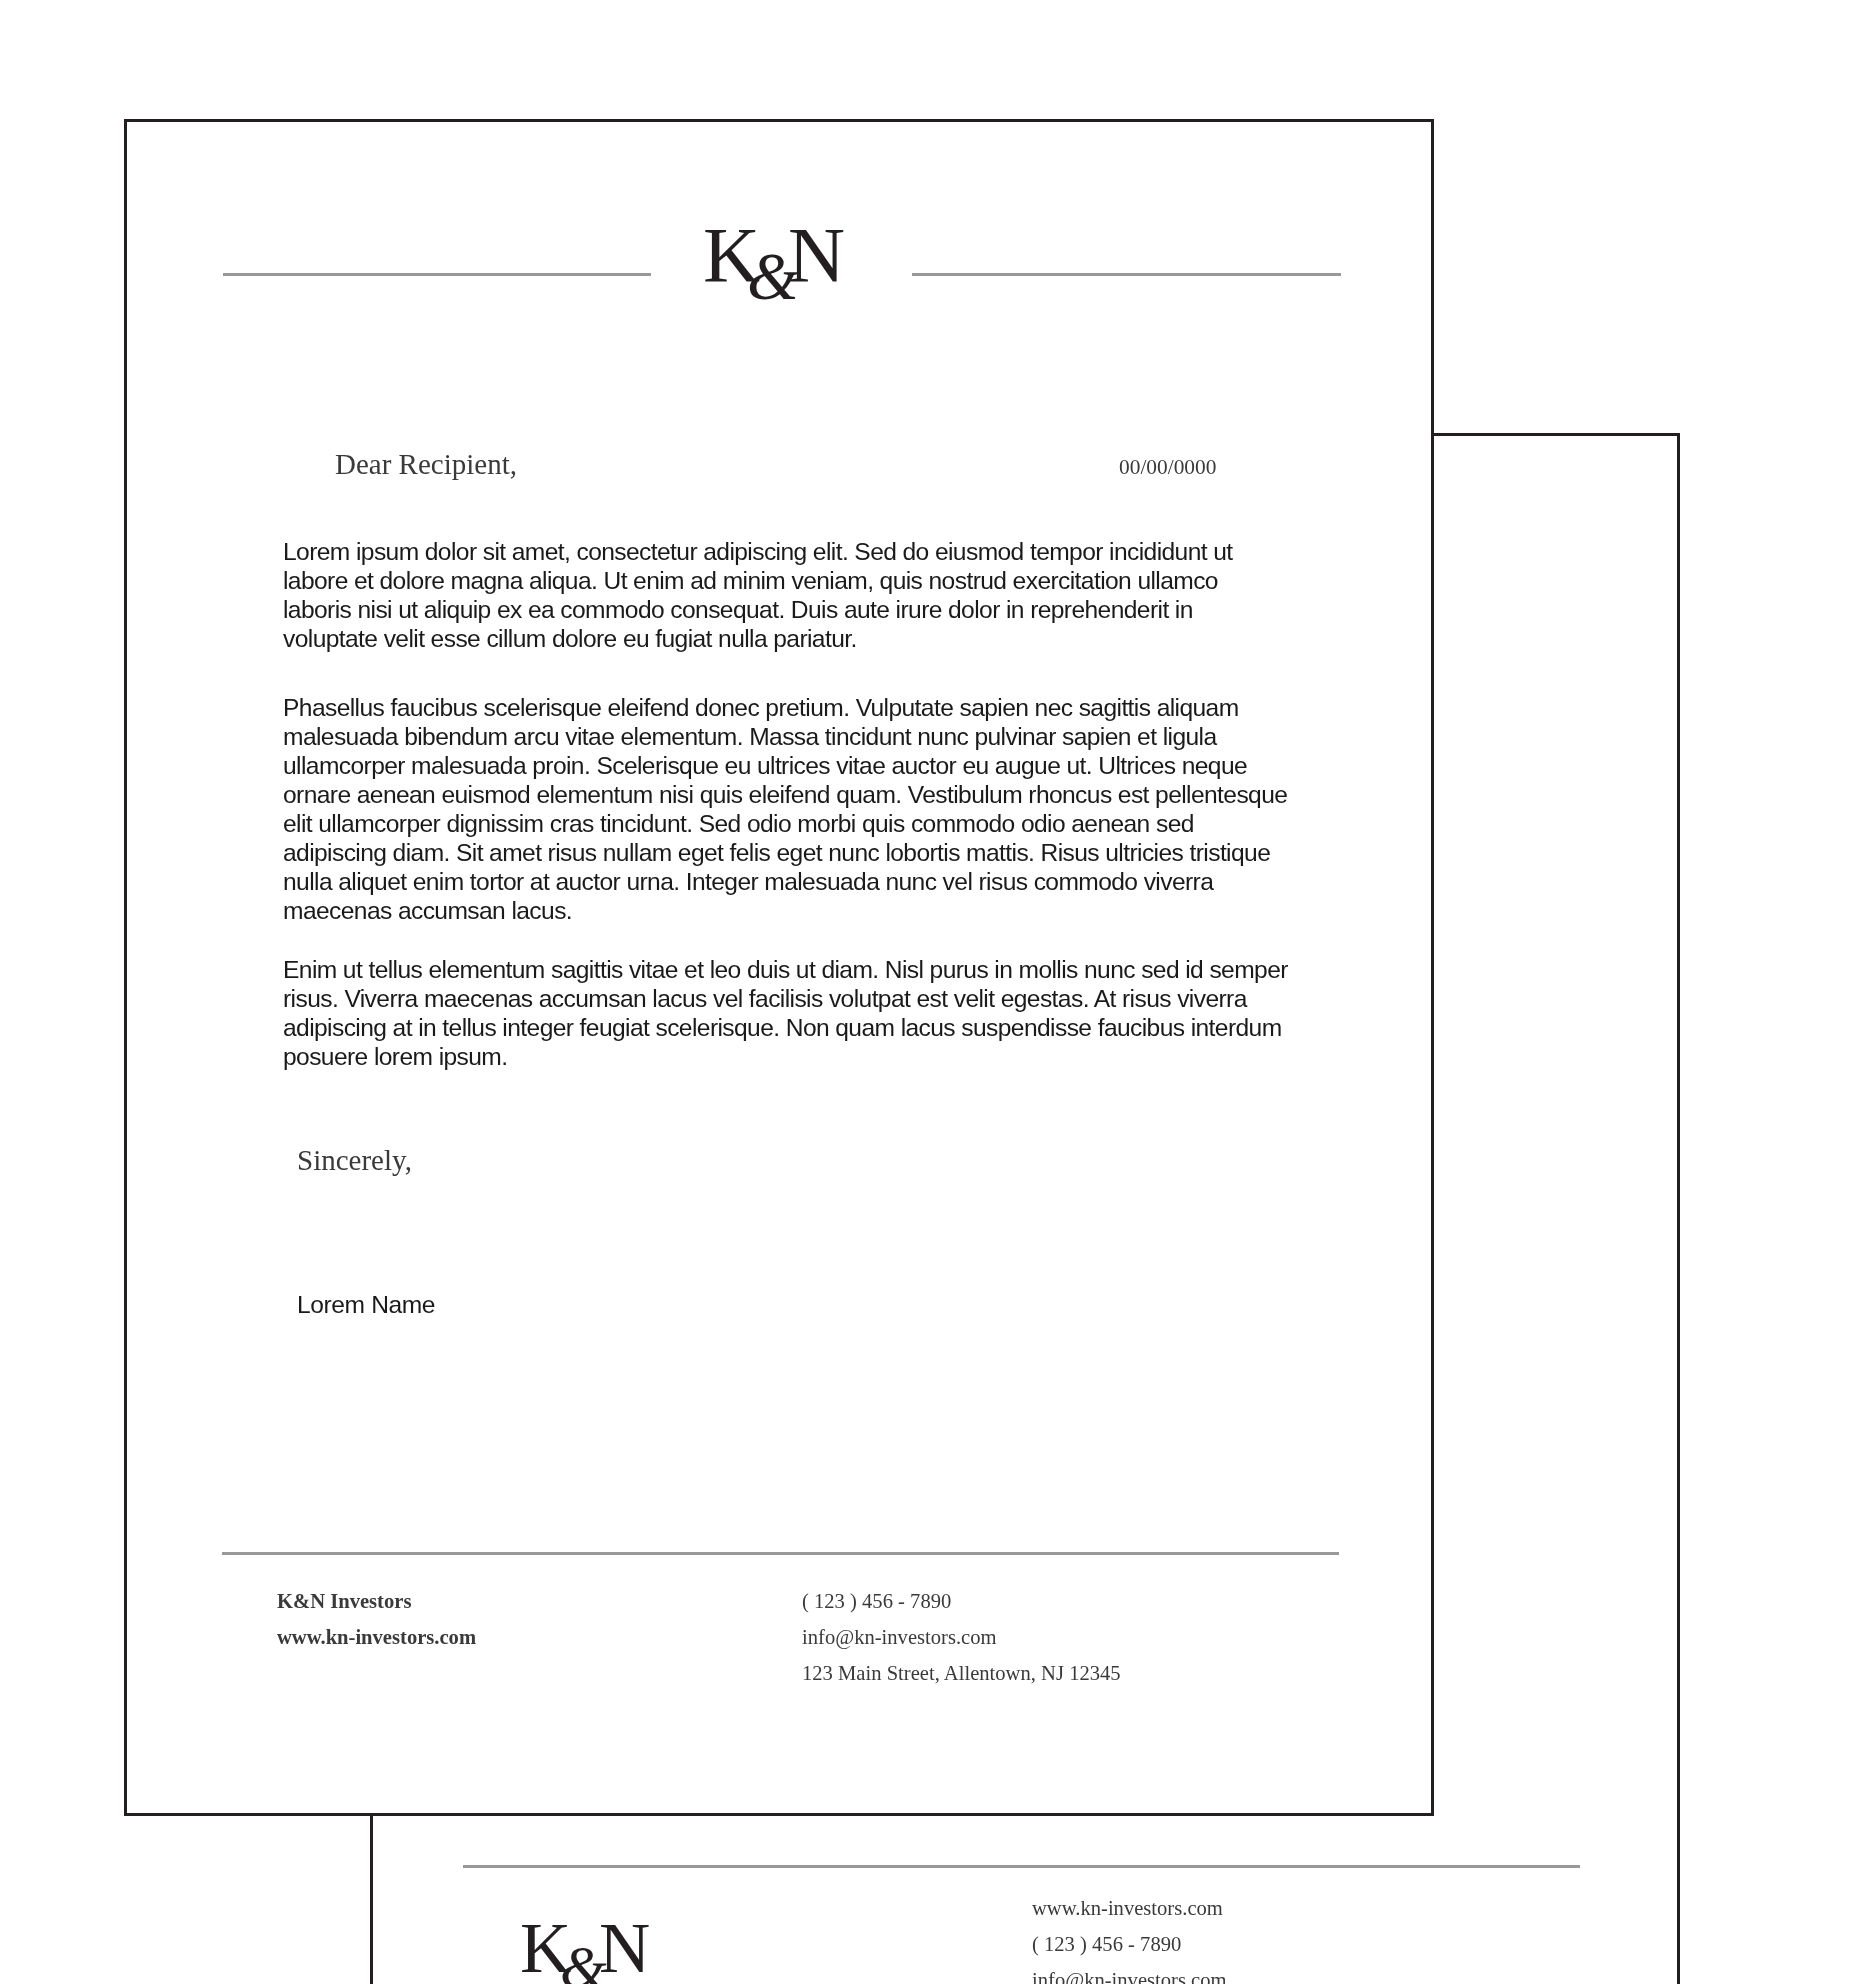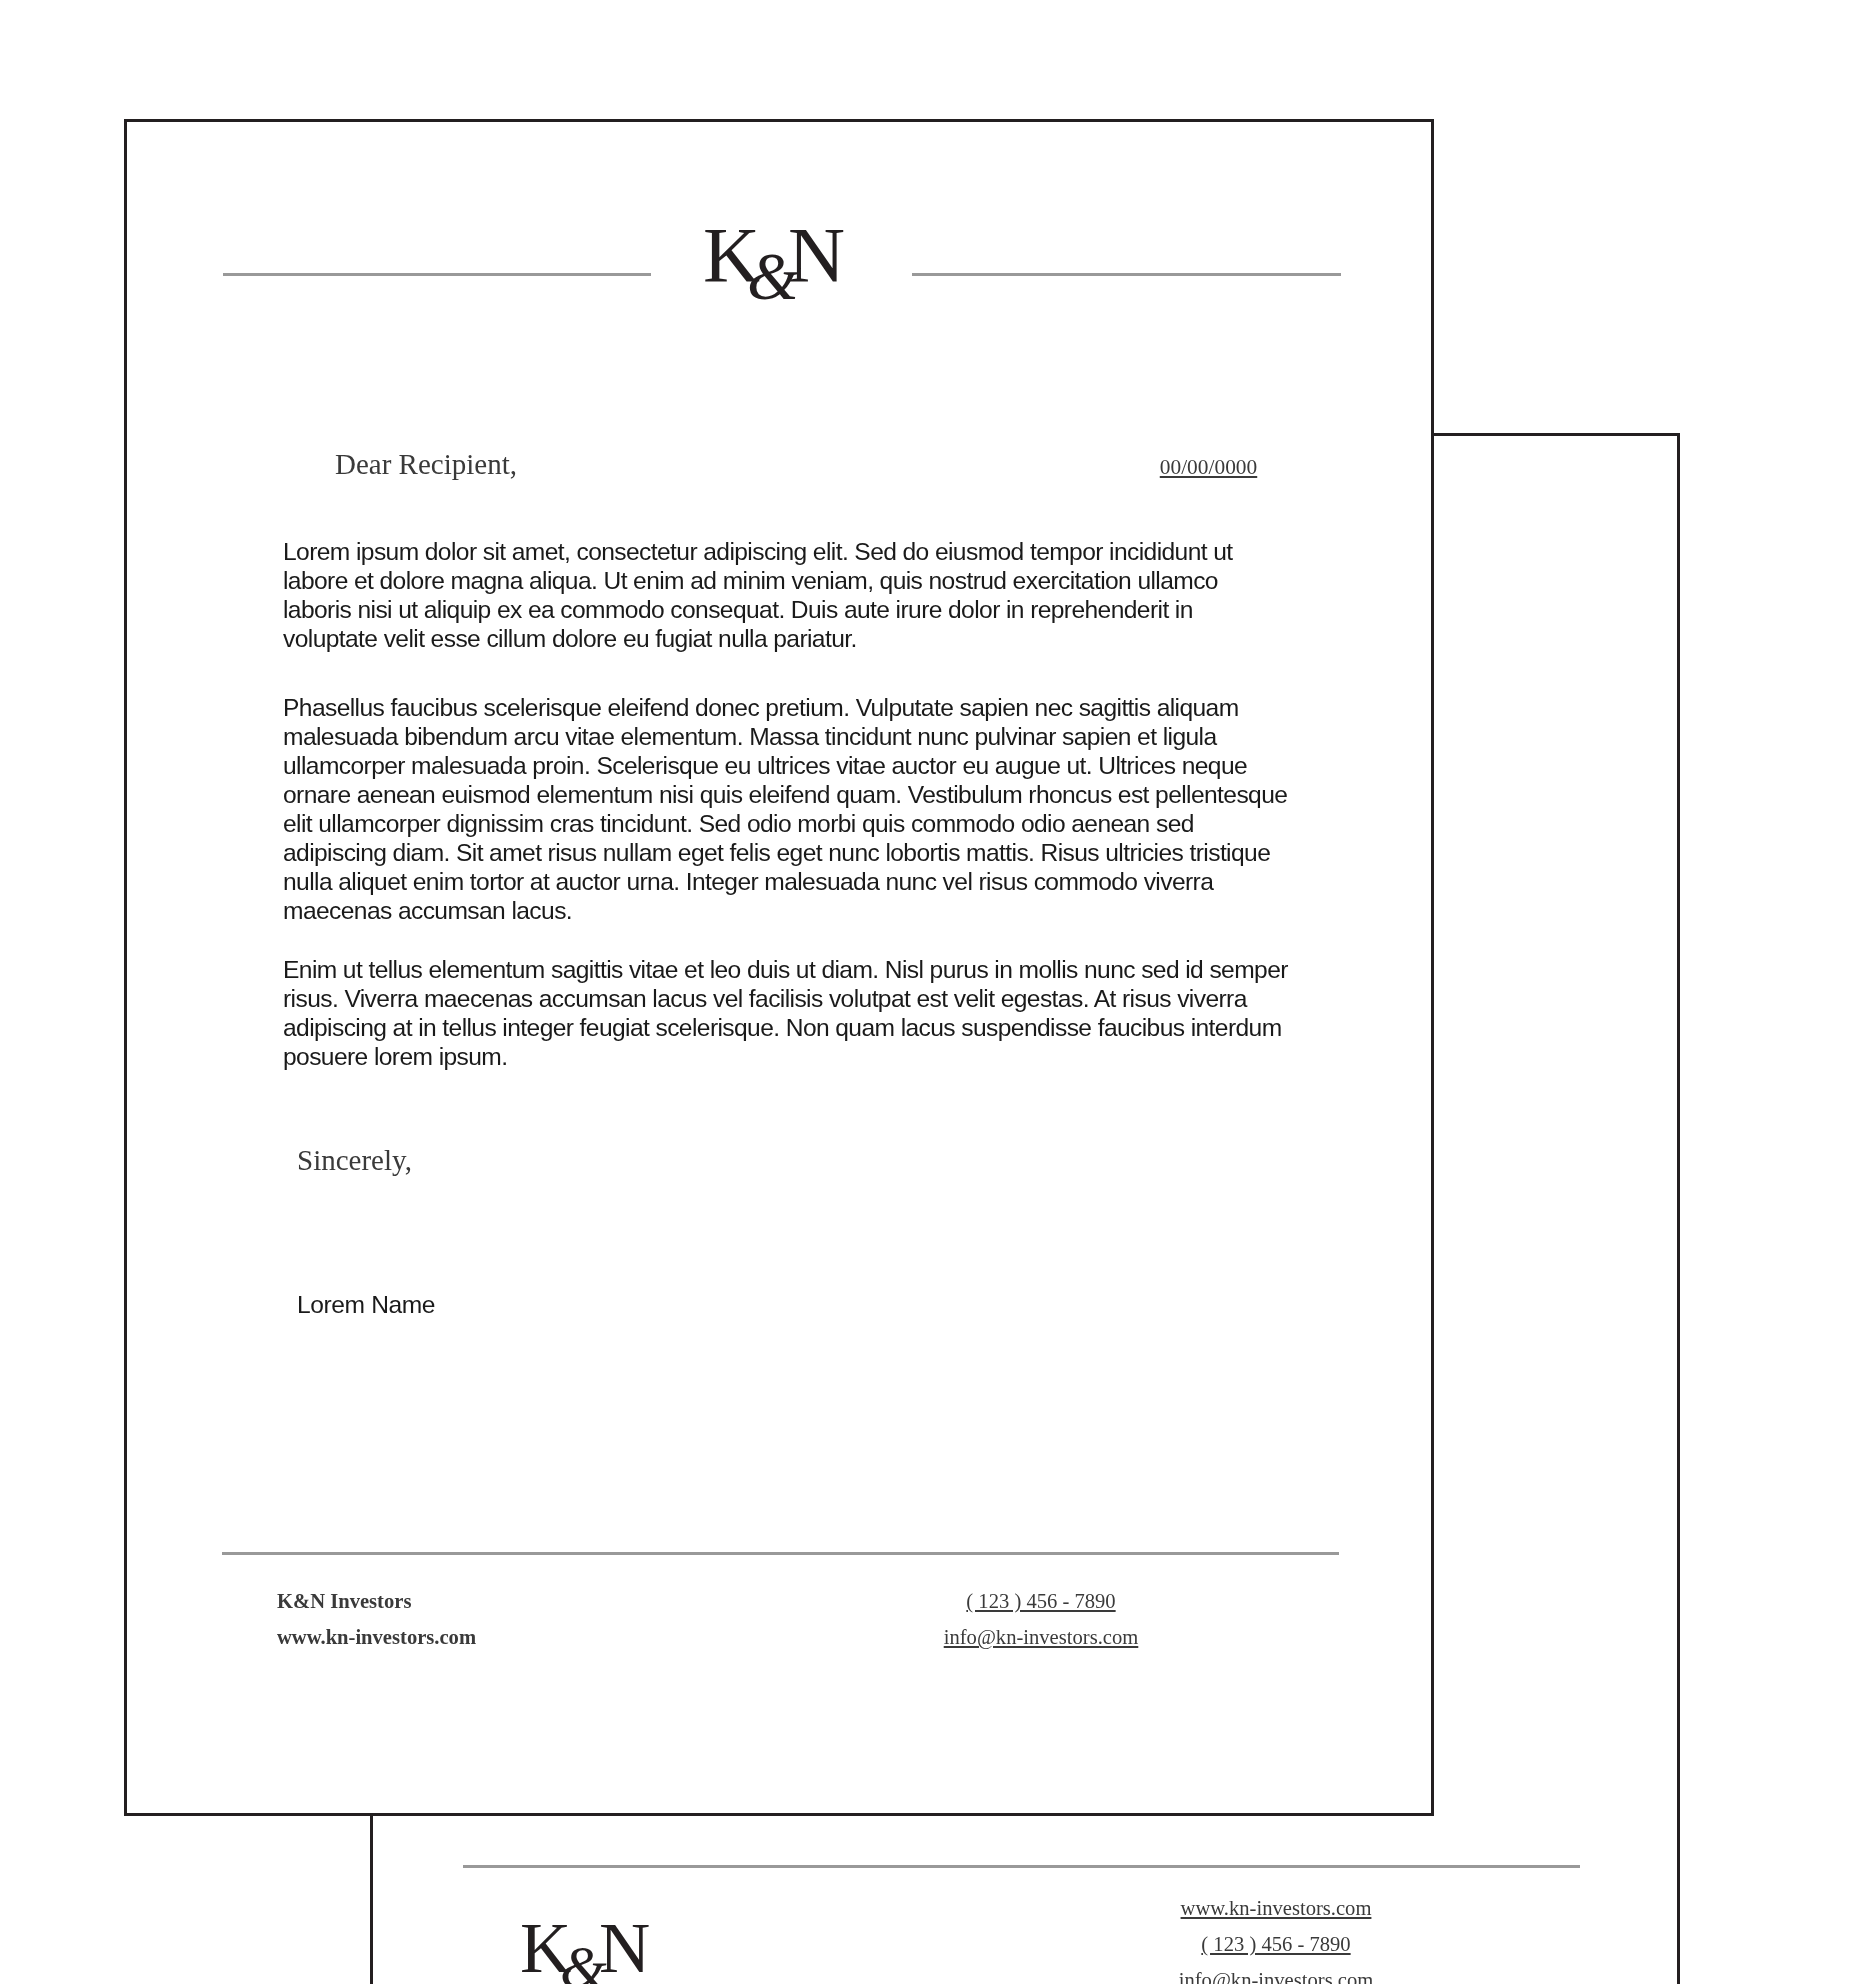--- a/index.html
+++ b/index.html
@@ -15,21 +15,21 @@
     position: absolute; font-family: "Liberation Serif", "DejaVu Serif", serif;
     color: #231f20; font-weight: normal; line-height: 1; white-space: nowrap;
   }
   .logo .k, .logo .n { display: inline-block; }
   .logo .amp { position: absolute; font-style: italic; }
   .body-text p {
     margin: 0; font-size: 24.6px; line-height: 29px; letter-spacing: -0.6px;
     transform-origin: left top;
   }
   .footer-line { font-size: 20.6px; line-height: 36px; white-space: nowrap; }
-  .right { text-align: center; text-decoration: underline; }
+  .right { text-align: left; }
 </style>
 </head>
 <body>
 
 <div class="page" style="left:370px; top:433px; width:1310px; height:1697px;">
 </div>
 
 <div class="rule" style="left:463px; top:1865px; width:1117px;"></div>
 
 <div class="logo" style="left:520px; top:1913px; width:143px; height:87px;">
@@ -71,15 +71,16 @@
   <div class="rule" style="left:95px; top:1430px; width:1117px;"></div>
 
   <div class="abs serif" style="left:150px; top:1461px;font-weight:bold;">
     <div class="footer-line">K&amp;N Investors</div>
     <div class="footer-line">www.kn-investors.com</div>
   </div>
 
   <div class="abs serif right" style="left:675px; top:1461px; width:478px;">
     <div class="footer-line">( 123 ) 456 - 7890</div>
     <div class="footer-line">info@kn-investors.com</div>
+    <div class="footer-line">123 Main Street, Allentown, NJ 12345</div>
   </div>
 </div>
 
 
 </body></html>

